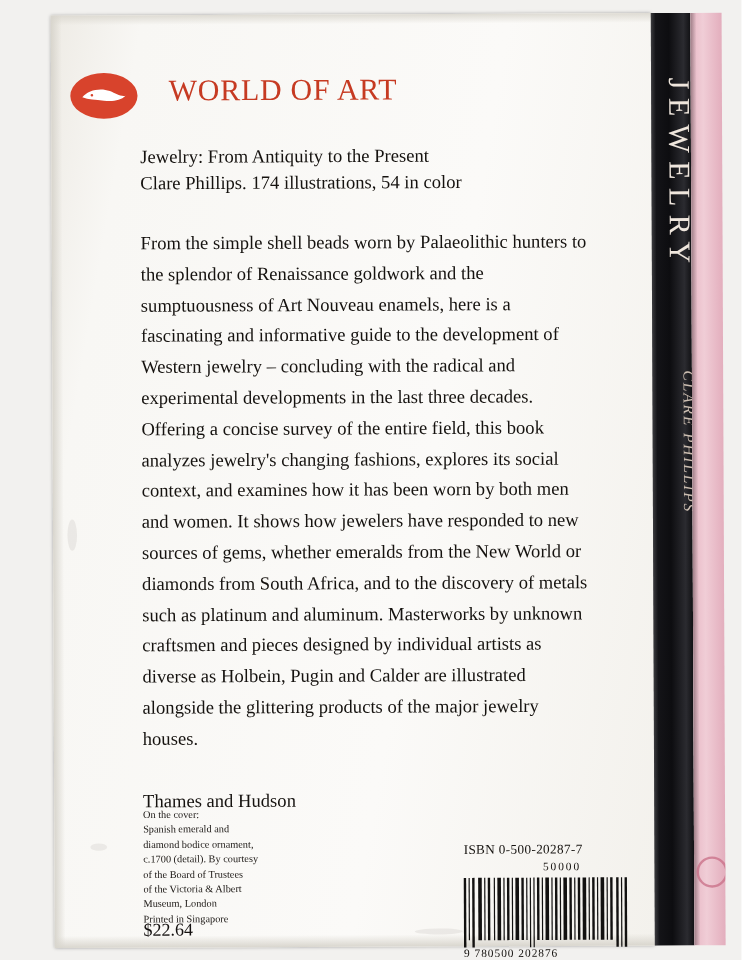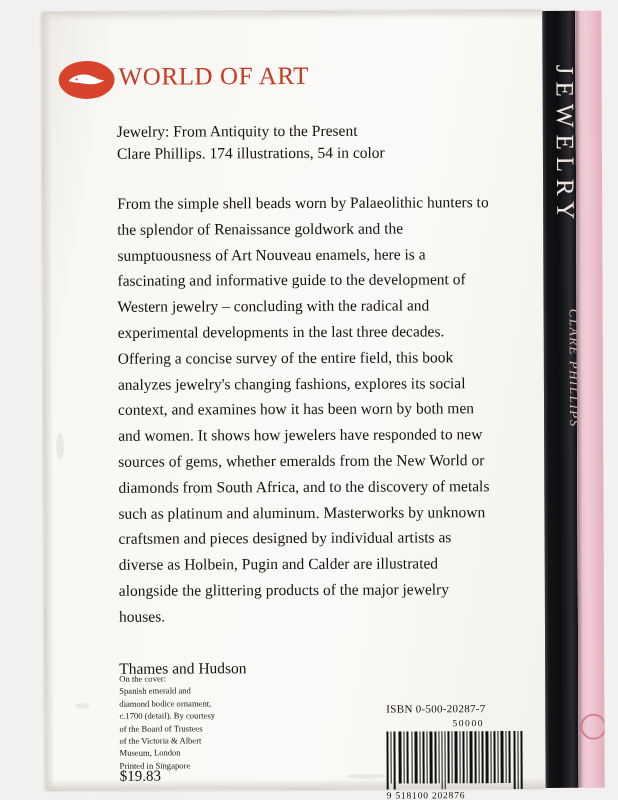--- a/index.html
+++ b/index.html
@@ -161,21 +161,21 @@
   }
   .logo-glyph {
     position: absolute;
     left: 9px;
     top: 13px;
     width: 38px;
     height: 15px;
   }
   .logo-series {
     position: absolute;
-    left: 60px;
+    left: 82px;
     top: 4px;
     font-family: "Liberation Serif", serif;
     font-size: 25px;
     letter-spacing: 0.6px;
     color: #c63a22;
     font-weight: 400;
   }
 
   
   .col {
@@ -312,21 +312,21 @@
       <div class="credit">
         <div>On the cover:</div>
         <div>Spanish emerald and</div>
         <div>diamond bodice ornament,</div>
         <div>c.1700 (detail). By courtesy</div>
         <div>of the Board of Trustees</div>
         <div>of the Victoria &amp; Albert</div>
         <div>Museum, London</div>
         <div>Printed in Singapore</div>
       </div>
-      <div class="price">$19.83</div>
+      <div class="price">$22.64</div>
 
       <div class="isbn-text">ISBN 0-500-20287-7</div>
       <div class="barcode-wrap">
         <div class="bc-small">50000</div>
         <div class="bars">
           <i class="tall" style="left:0px;  width:2px;"></i>
           <i style="left:4px;  width:1px;"></i>
           <i class="tall" style="left:7px;  width:2px;"></i>
           <i style="left:12px; width:3px;"></i>
           <i style="left:17px; width:1px;"></i>
@@ -355,21 +355,21 @@
           <i style="left:104px; width:1px;"></i>
           <i style="left:107px; width:2px;"></i>
           <i style="left:111px; width:1px;"></i>
           <i style="left:114px; width:3px;"></i>
           <i style="left:119px; width:1px;"></i>
           <i style="left:122px; width:2px;"></i>
           <i class="tall" style="left:127px; width:2px;"></i>
           <i class="tall" style="left:131px; width:1px;"></i>
           <i class="tall" style="left:134px; width:2px;"></i>
         </div>
-        <div class="bc-digits">9 518100 202876</div>
+        <div class="bc-digits">9 780500 202876</div>
       </div>
     </div>
 
     <div class="spine">
       <div class="spine-highlight"></div>
       <div class="spine-title">JEWELRY</div>
       <div class="spine-sub">CLARE PHILLIPS</div>
     </div>
 
     <div class="front-edge">

